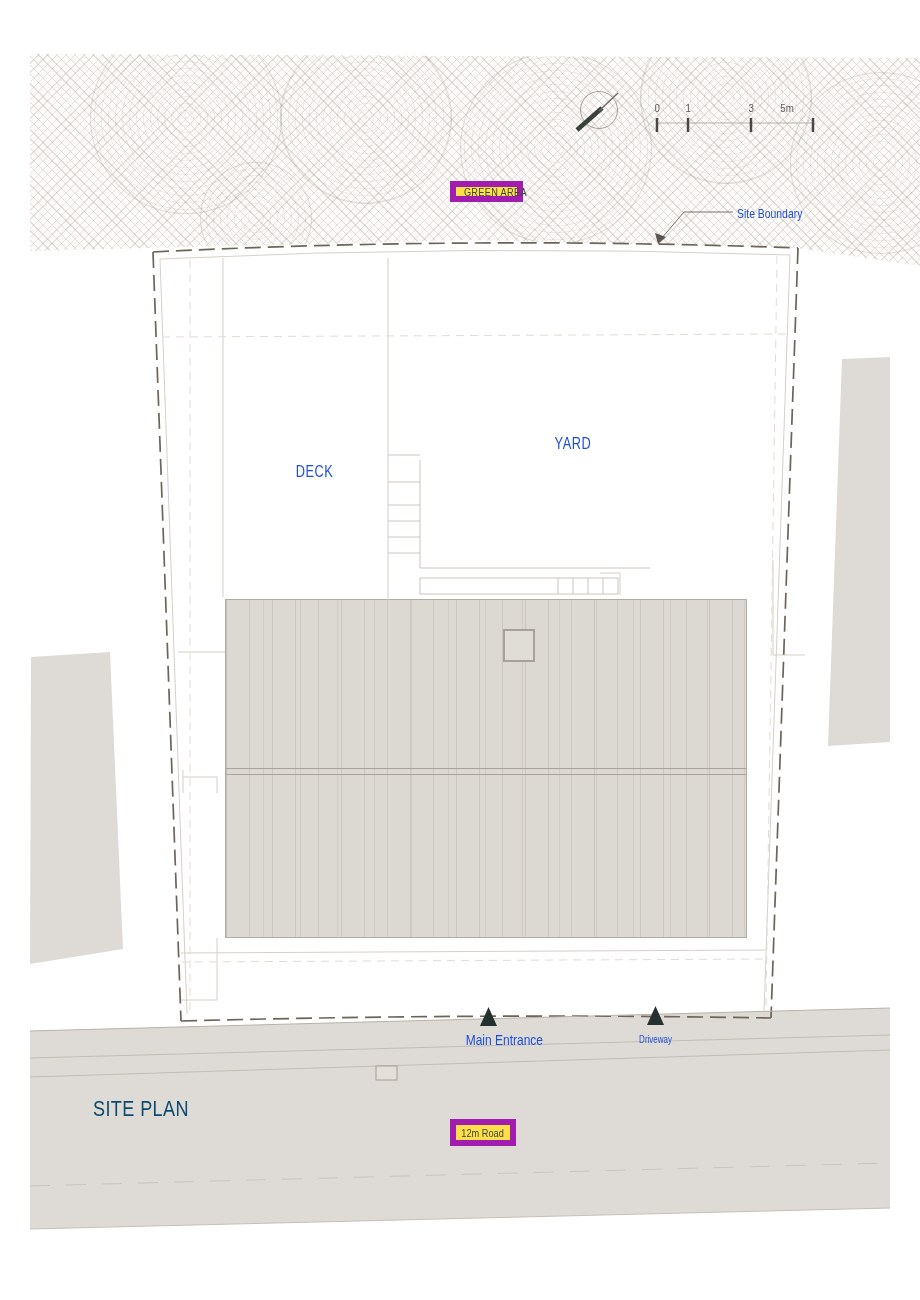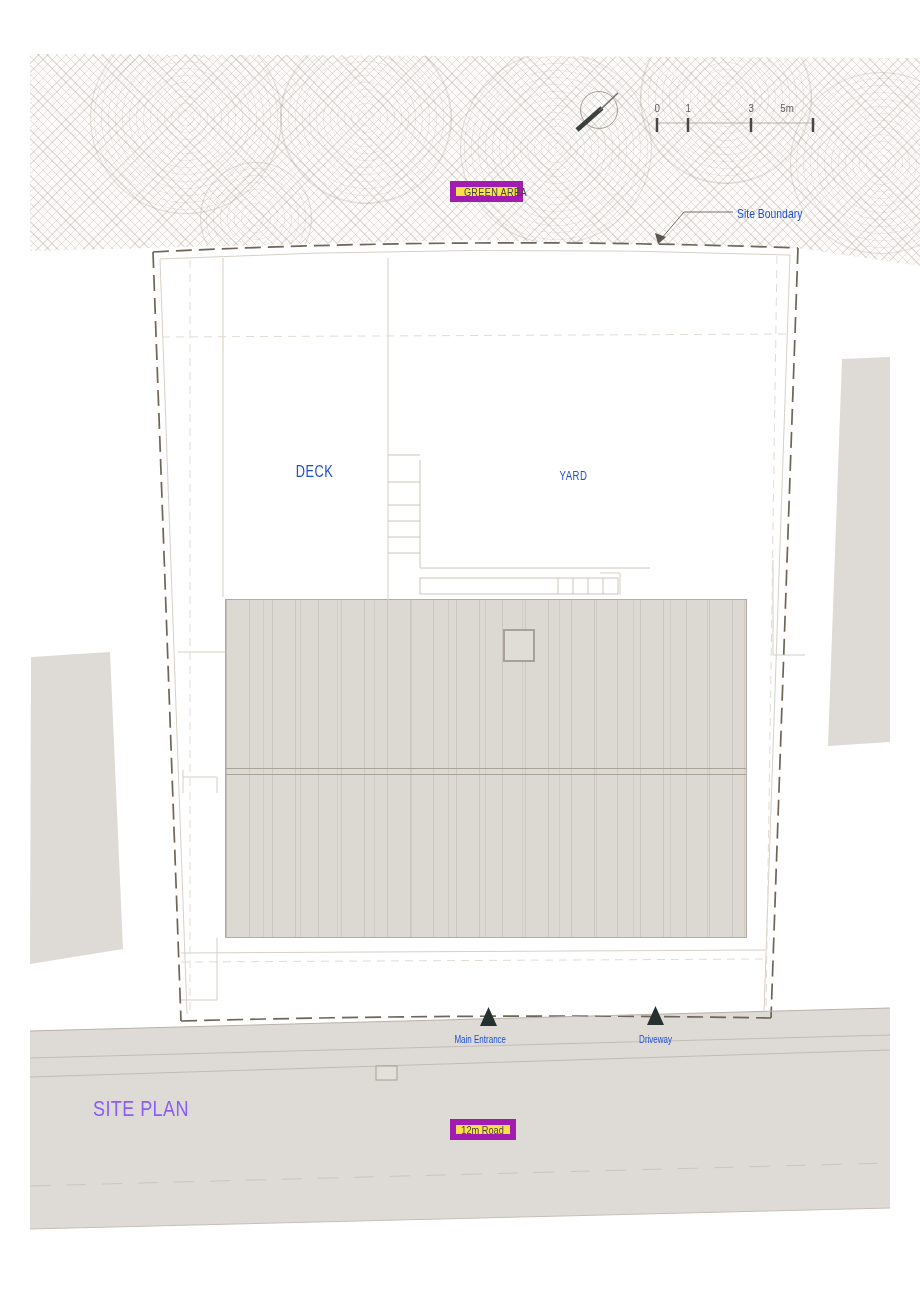--- a/index.html
+++ b/index.html
@@ -66,21 +66,21 @@
   .lbl > span{display:inline-block;transform:scaleX(0.8);transform-origin:center center;}
   .lbl.left-origin{justify-content:flex-start;}
   .lbl.left-origin > span{transform-origin:left center;}
   .tag{
     position:absolute;display:flex;align-items:center;justify-content:flex-start;
     box-sizing:border-box;border:6px solid #a21caf;background:#fde047;
     white-space:nowrap;color:#3f4245;
   }
   .tag > span{display:inline-block;transform:scaleX(0.8);transform-origin:center center;}
   .title{
-    position:absolute;font-size:22px;letter-spacing:0.5px;color:#8b5cf6;white-space:nowrap;
+    position:absolute;font-size:22px;letter-spacing:0.5px;color:#0c4a6e;white-space:nowrap;
   }
   .title > span{display:inline-block;transform:scaleX(0.82);transform-origin:left center;}
   .tick-num{
     position:absolute;width:40px;text-align:center;font-size:11.5px;color:#5b5b5b;
   }
   .tick-num > span{display:inline-block;transform:scaleX(0.85);}
 </style>
 </head>
 <body>
 
@@ -178,33 +178,33 @@
   </div>
 
   <div class="lbl left-origin" style="left:737px;top:204px;height:18px;font-size:13px;">
     <span>Site Boundary</span>
   </div>
 
   <div class="lbl" style="left:274px;top:464px;width:80px;height:16px;font-size:16px;letter-spacing:0.6px;">
     <span>DECK</span>
   </div>
 
-  <div class="lbl" style="left:533px;top:468px;width:80px;height:16px;font-size:12px;letter-spacing:0.6px;">
+  <div class="lbl" style="left:533px;top:436px;width:80px;height:16px;font-size:16px;letter-spacing:0.6px;">
     <span>YARD</span>
   </div>
 
-  <div class="lbl" style="left:400px;top:1031px;width:160px;height:17px;font-size:10px;">
+  <div class="lbl" style="left:424px;top:1031px;width:160px;height:17px;font-size:15px;">
     <span>Main Entrance</span>
   </div>
 
   <div class="lbl" style="left:576px;top:1031px;width:160px;height:17px;font-size:10px;">
     <span>Driveway</span>
   </div>
 
-  <div class="tag" style="left:450px;top:1119px;width:66px;height:21px;font-size:11.5px;">
+  <div class="tag" style="left:450px;top:1119px;width:66px;height:27px;font-size:11.5px;">
     <span>12m Road</span>
   </div>
 
   <div class="title" style="left:93px;top:1096px;">
     <span>SITE PLAN</span>
   </div>
 
   <div class="tick-num" style="left:637px;top:102px;"><span>0</span></div>
   <div class="tick-num" style="left:668px;top:102px;"><span>1</span></div>
   <div class="tick-num" style="left:731px;top:102px;"><span>3</span></div>

